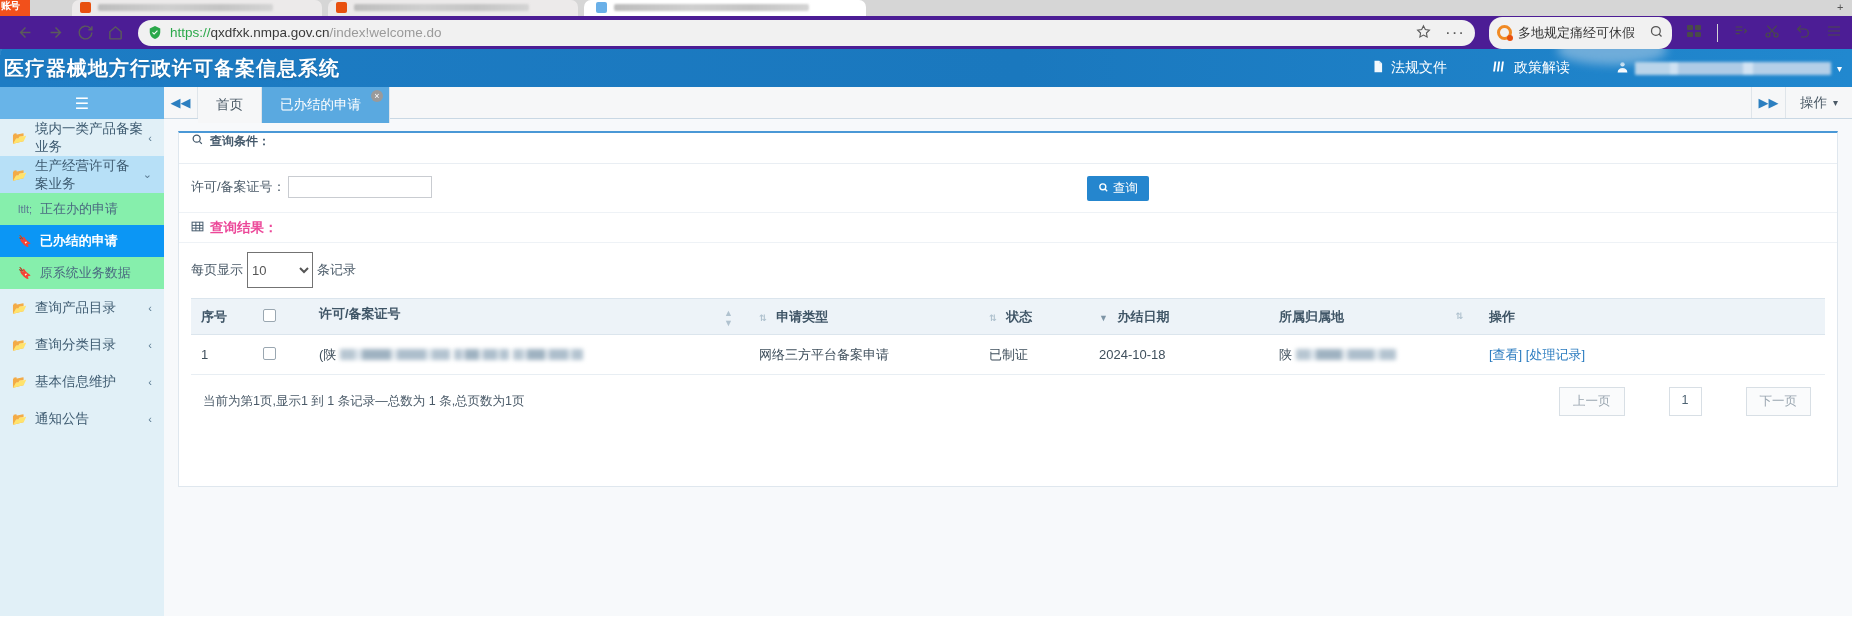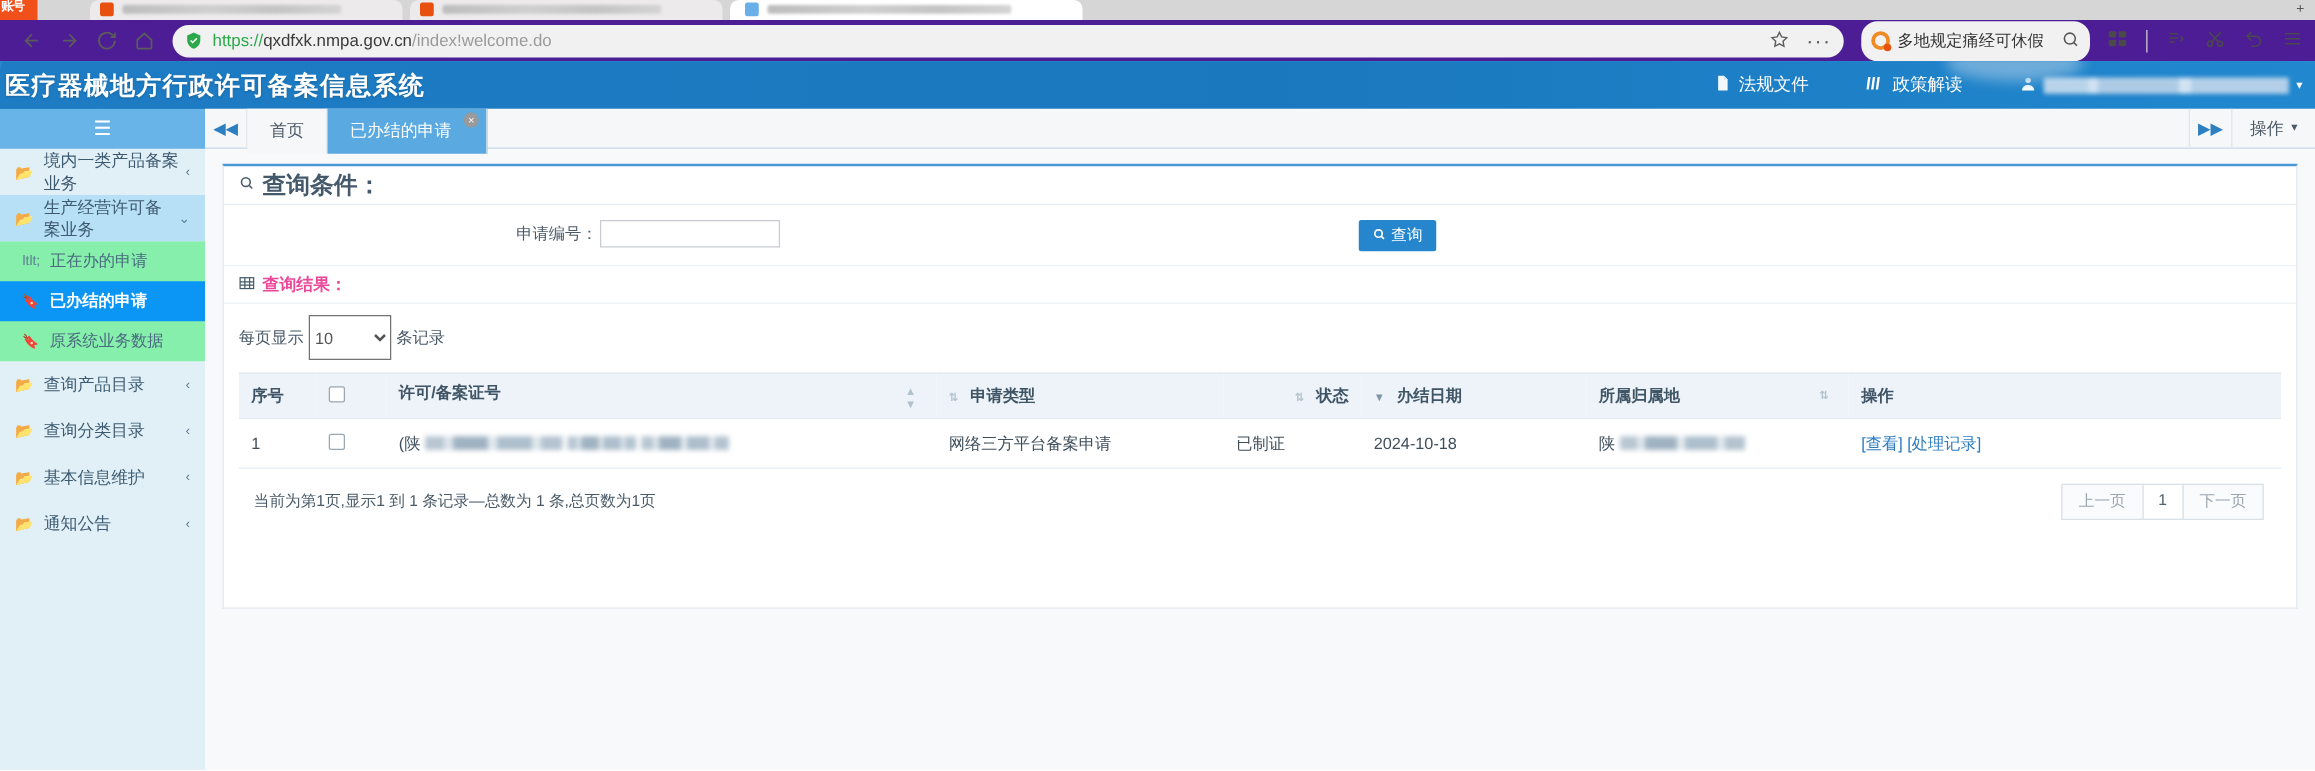--- a/index.html
+++ b/index.html
@@ -161,22 +161,22 @@
     padding: 0 14px; display: flex; align-items: center; gap: 6px;
     font-size: 13.5px; color: #4b5a66; border-left: 1px solid #dfe5ea;
     cursor: pointer; white-space: nowrap;
   }
 
   .content { padding: 12px 14px; flex: 1; }
   .panel {
     background: #fff; border: 1px solid #dfe7ee; border-top: 2px solid #4a98d6;
   }
   .panel-head {
-    height: 31px; display: flex; align-items: center; padding: 0 12px;
-    border-bottom: 1px solid #e9eef3; color: #44596b; font-size: 19px;
+    height: 31px; display: flex; align-items: flex-start; padding: 0 12px;
+    border-bottom: 1px solid #e9eef3; color: #44596b; font-size: 12px;
     font-weight: bold; gap: 6px;
   }
   .form-row {
     display: flex; align-items: center; padding: 12px 12px 14px 12px;
     border-bottom: 1px solid #eef2f6; position: relative;
   }
   .field { display: flex; align-items: center; }
   .field-label { color: #4a5a68; font-size: 13px; white-space: nowrap; }
   .field input {
     width: 144px; height: 22px; border: 1px solid #c9ccd1; background: #fff;
@@ -224,21 +224,21 @@
   .blur-cell {
     display: inline-block; height: 11px; border-radius: 1px;
     background: linear-gradient(90deg,#b7c6d2 0 14%,#dde5ec 14% 20%,#9fb2c1 20% 46%,#e4eaef 46% 52%,#adbecc 52% 78%,#dfe7ec 78% 84%,#b3c3d0 84% 100%);
     filter: blur(2.3px);
   }
   .link-op { color: #2b7cc0; cursor: pointer; }
   .table-footer {
     display: flex; align-items: center; padding: 12px 12px 0 12px;
     font-size: 12.5px; color: #4a5a68;
   }
-  .pager { margin-left: auto; display: flex; padding-right: 2px; }
+  .pager { margin-left: auto; display: flex; padding-right: 2px; gap: 45px; }
   .pager div {
     border: 1px solid #d8dfe5; padding: 5px 13px; color: #9aa6b0;
     background: #fafbfc; margin-left: -1px; font-size: 12.5px; cursor: pointer;
   }
   .pager div.num { color: #4d6272; background: #fff; padding: 5px 12px; }
   .pad-bottom { height: 70px; }
 </style>
 </head>
 <body>
 
@@ -462,25 +462,25 @@
           <span>
             <svg width="13" height="13" viewBox="0 0 24 24" fill="none" stroke="#44596b" stroke-width="2.3">
                 <circle cx="10.5" cy="10.5" r="6.5"></circle>
                 <path d="M20 20l-4.5-4.5"></path>
               </svg>
           </span>
           <span>查询条件：</span>
         </div>
 
         <div class="form-row">
-          <div class="spacer-lg"></div>
           <div class="field">
-            <span class="field-label">申请编号：</span>
+            <span class="field-label">许可/备案证号：</span>
             <input type="text" value="" style="">
           </div>
+          <div class="spacer-lg"></div>
           <button class="btn-query" style="position:absolute; left:908px; top:12px;">
             <span>
               <svg width="11" height="11" viewBox="0 0 24 24" fill="none" stroke="#fff" stroke-width="3">
                   <circle cx="10.5" cy="10.5" r="6.5"></circle>
                   <path d="M20 20l-4.5-4.5"></path>
                 </svg>
             </span>
             <span>查询</span>
           </button>
         </div>
@@ -512,21 +512,21 @@
                 <span class="cb"></span>
               </th>
               <th style="width:440px;">
                 <span>许可/备案证号</span>
                 <span class="sort" style="float:right;margin-top:3px;">▲<br>▼</span>
               </th>
               <th style="width:230px;">
                 <span class="sort">⇅</span>
                 <span>申请类型</span>
               </th>
-              <th style="width:110px;text-align:right;">
+              <th style="width:110px;">
                 <span class="sort">⇅</span>
                 <span>状态</span>
               </th>
               <th style="width:180px;">
                 <span class="sort desc">▼</span>
                 <span>办结日期</span>
               </th>
               <th style="width:210px;">
                 <span>所属归属地</span>
                 <span class="sort" style="float:right;margin-top:3px;">⇅</span>

